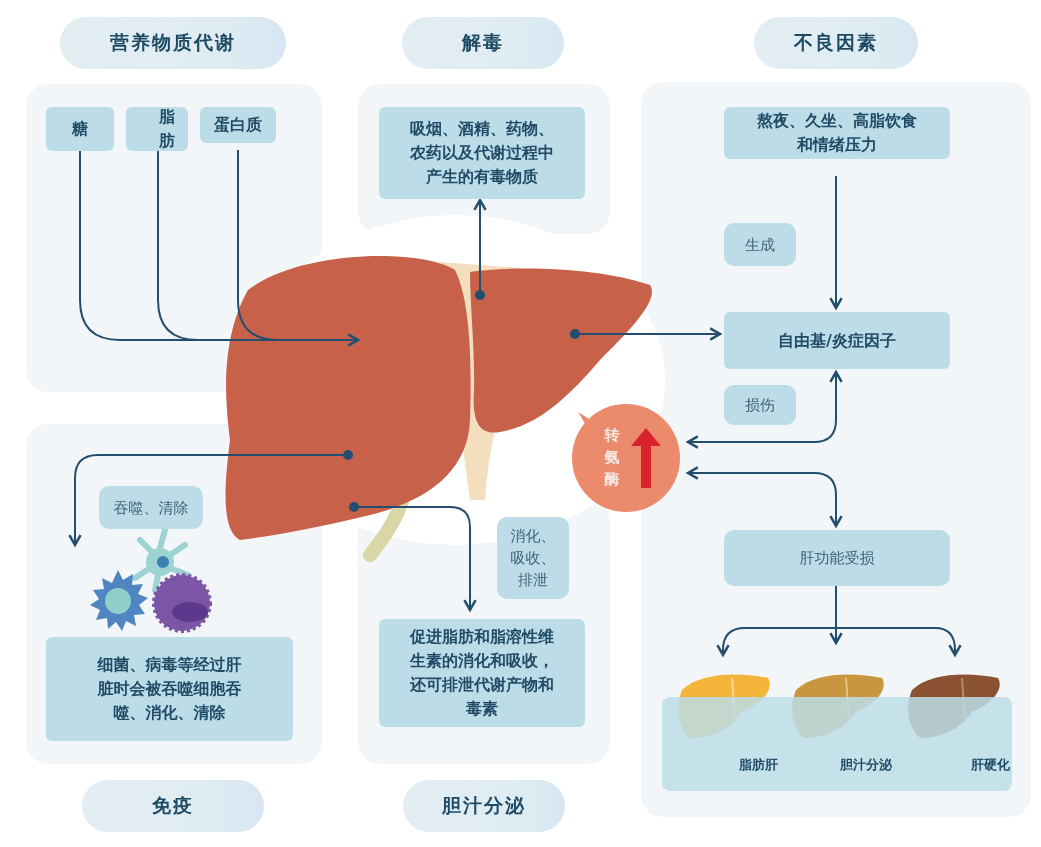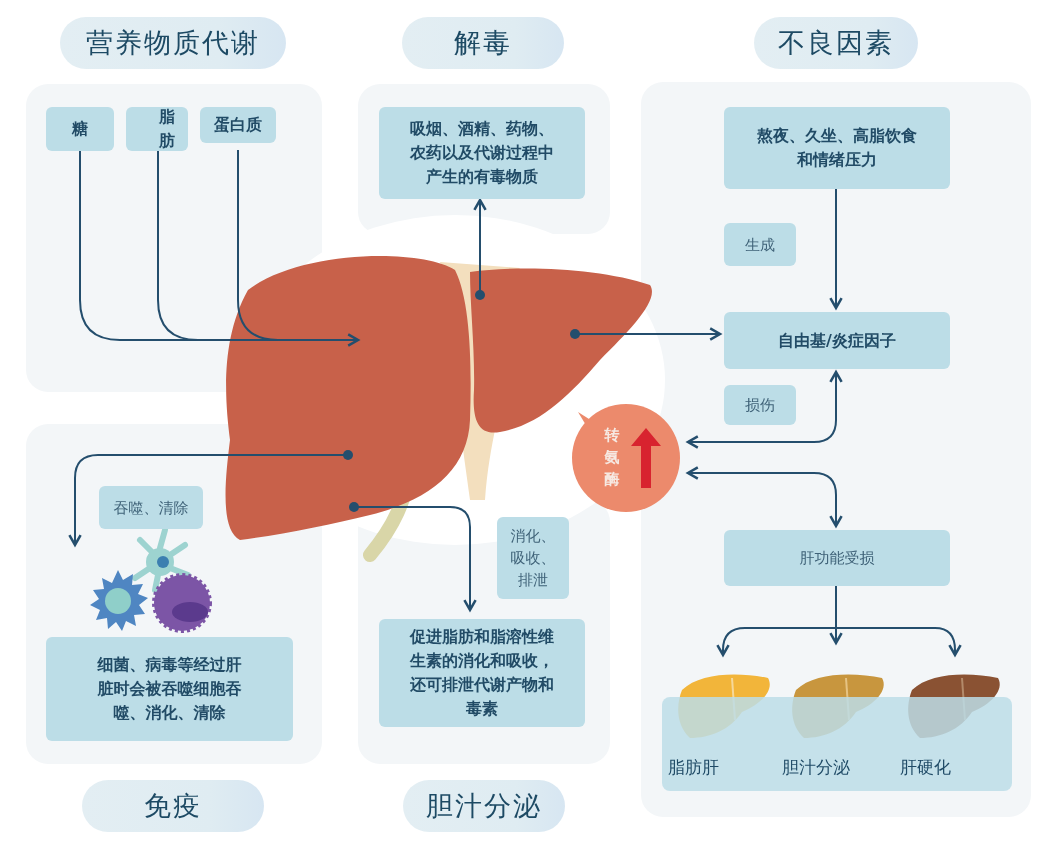--- a/index.html
+++ b/index.html
@@ -9,37 +9,37 @@
     font-family: "DejaVu Sans", "Liberation Sans", sans-serif;
     color: #1f4a66;
   }
   .panel {
     position: absolute; background: #f3f6f8; border-radius: 22px;
   }
   .pill {
     position: absolute; height: 52px; border-radius: 26px;
     background: linear-gradient(90deg, #e3eef3 0%, #dfecf2 70%, #d7e6f2 100%);
     display: flex; align-items: center; justify-content: center;
-    font-size: 27px; font-weight: normal; color: #1d4a64; letter-spacing: 2px;
+    font-size: 19px; font-weight: bold; color: #1d4a64; letter-spacing: 2px;
   }
   .box {
     position: absolute; background: #bcdde7; border-radius: 6px;
     display: flex; align-items: center; justify-content: center; text-align: center;
     color: #214b66; font-weight: bold; font-size: 16px; line-height: 24px;
     box-sizing: border-box; padding: 4px 10px; white-space: pre-line;
   }
-  .box.light { font-weight: normal; color: #3f6278; font-size: 15px; }
+  .box.light { font-weight: normal; color: #3f6278; font-size: 15px; border-radius: 10px; }
   svg.layer { position: absolute; left: 0; top: 0; }
   .badge-text {
     position: absolute; color: #f6e9e2; font-weight: bold; font-size: 15px;
     line-height: 22px; width: 20px; text-align: center; white-space: pre-line;
   }
   .disease-label {
-    position: absolute; font-size: 17px; font-weight: normal; color: #1f4a66;
-    text-align: left; width: 110px;
+    position: absolute; font-size: 13px; font-weight: bold; color: #1f4a66;
+    text-align: right; width: 110px;
   }
 </style>
 </head>
 <body>
 
 <div class="panel" style="left:26px;top:84px;width:296px;height:308px;"></div>
 <div class="panel" style="left:358px;top:84px;width:252px;height:150px;"></div>
 <div class="panel" style="left:641px;top:82px;width:390px;height:735px;"></div>
 <div class="panel" style="left:26px;top:424px;width:296px;height:340px;"></div>
 <div class="panel" style="left:358px;top:500px;width:252px;height:264px;"></div>
@@ -133,21 +133,21 @@
 <div style="position:absolute;left:662px;top:697px;width:350px;height:94px;background:#bcdde7;border-radius:8px;opacity:0.85;"></div>
 
 <div class="box" style="left:46px;top:107px;width:68px;height:44px;">糖</div>
 <div class="box" style="left:126px;top:107px;width:62px;height:44px;padding-left:30px;">脂肪</div>
 <div class="box" style="left:200px;top:107px;width:76px;height:36px;">蛋白质</div>
 
 <div class="box" style="left:379px;top:107px;width:206px;height:92px;">吸烟、酒精、药物、
 农药以及代谢过程中
 产生的有毒物质</div>
 
-<div class="box" style="left:724px;top:107px;width:226px;height:82px;">熬夜、久坐、高脂饮食
+<div class="box" style="left:724px;top:107px;width:226px;height:52px;">熬夜、久坐、高脂饮食
 和情绪压力</div>
 <div class="box light" style="left:724px;top:223px;width:72px;height:43px;">生成</div>
 <div class="box" style="left:724px;top:312px;width:226px;height:57px;font-size:16px;">自由基/炎症因子</div>
 <div class="box light" style="left:724px;top:385px;width:72px;height:40px;">损伤</div>
 <div class="box light" style="left:724px;top:530px;width:226px;height:56px;">肝功能受损</div>
 
 <div class="disease-label" style="left:668px;top:756px;">脂肪肝</div>
 <div class="disease-label" style="left:782px;top:756px;">胆汁分泌</div>
 <div class="disease-label" style="left:900px;top:756px;">肝硬化</div>
 

